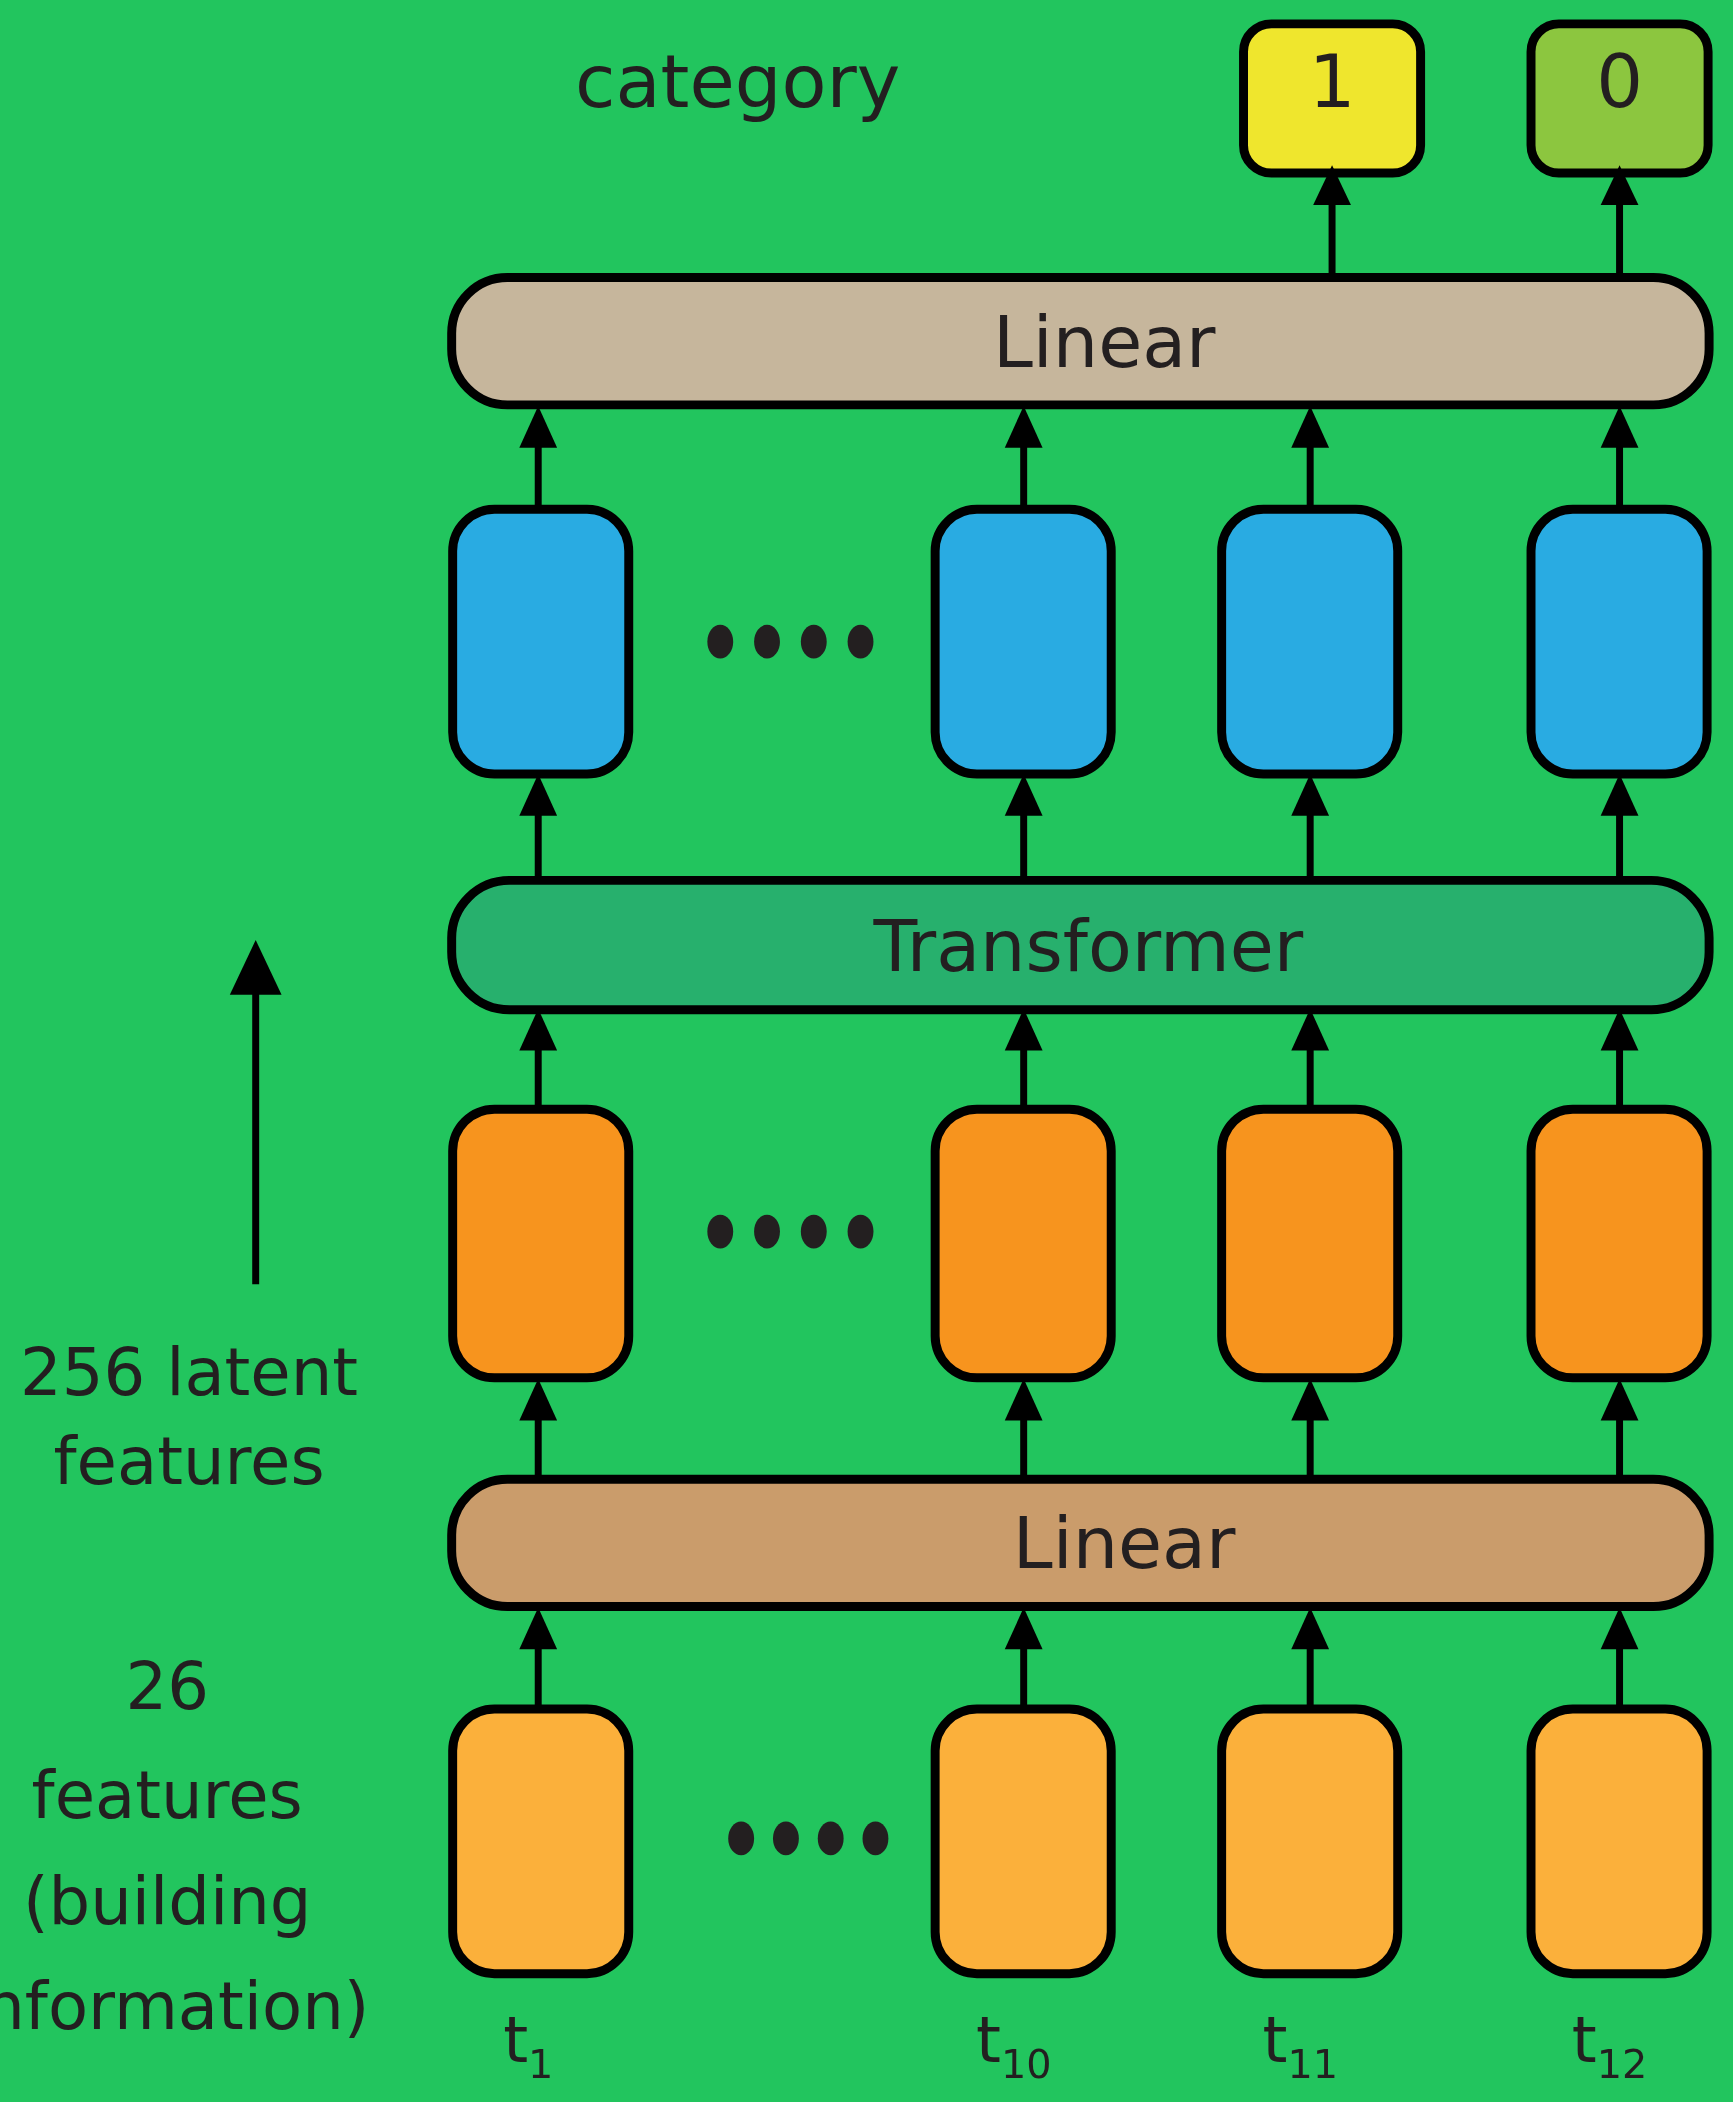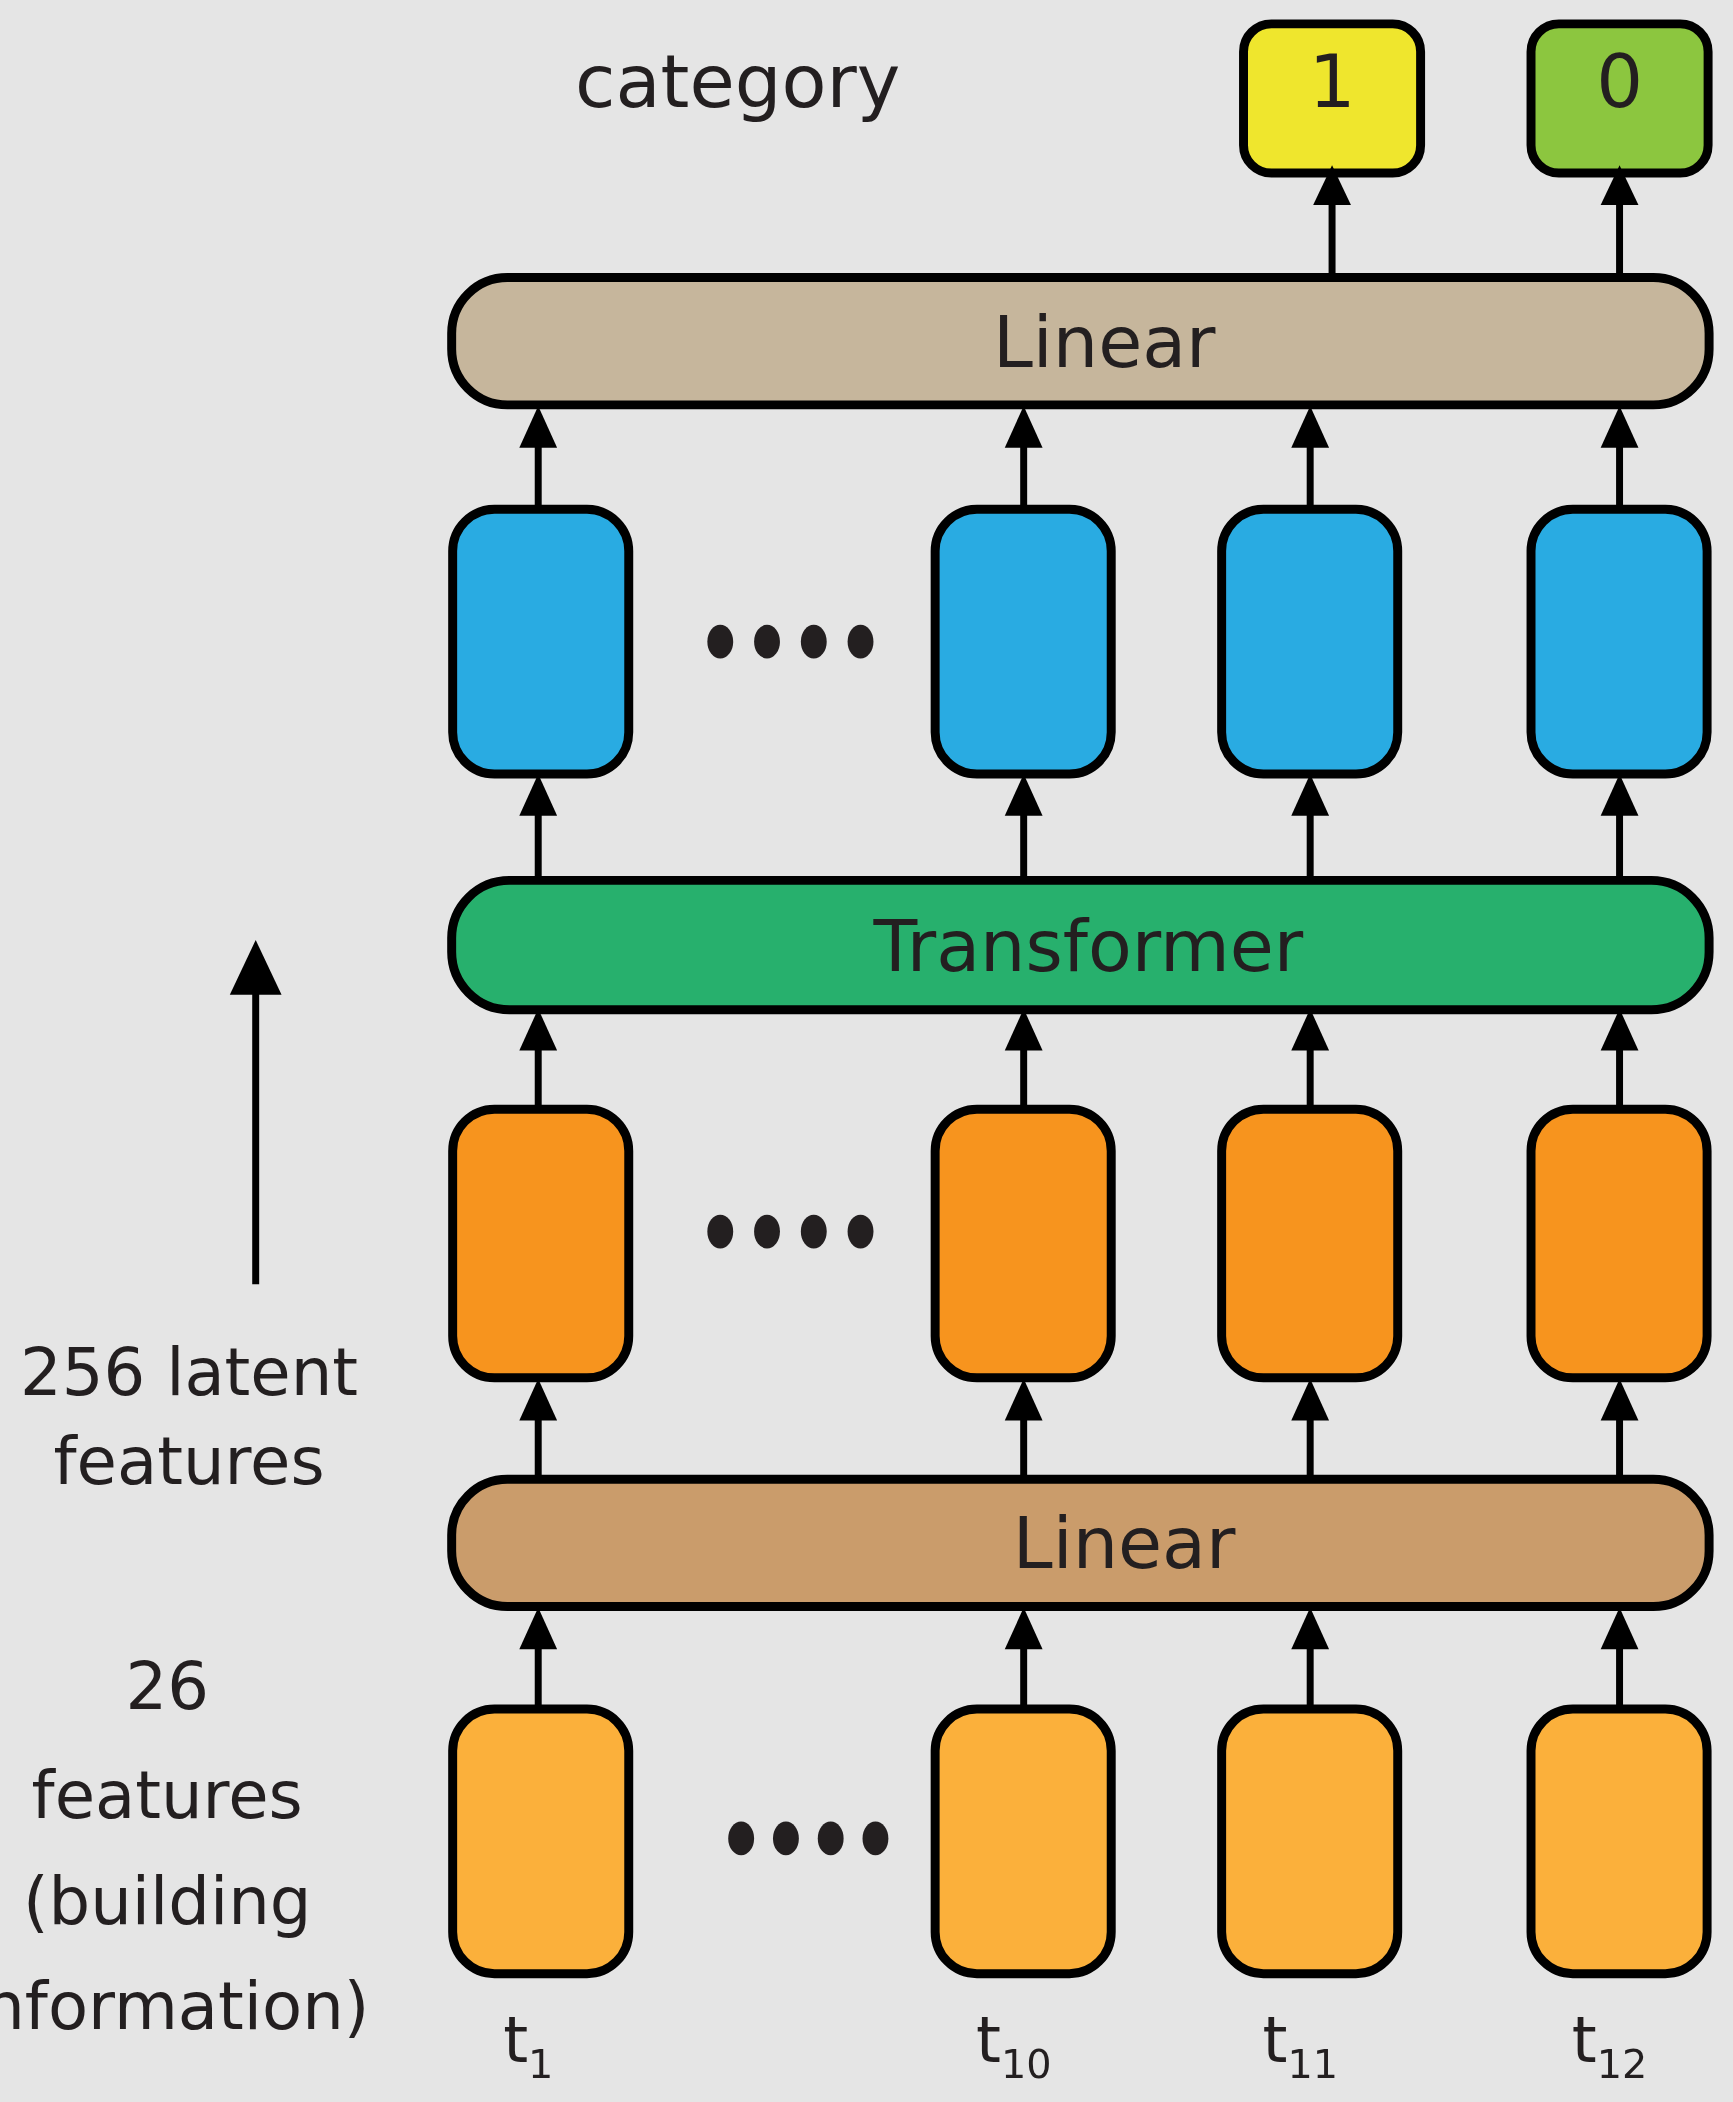--- a/index.html
+++ b/index.html
@@ -10,21 +10,21 @@
   body {
     width: 1733px;
     height: 2102px;
     font-family: "DejaVu Sans", "Liberation Sans", sans-serif;
     overflow: hidden;
   }
   #diagram-root {
     position: relative;
     width: 1733px;
     height: 2102px;
-    background: #e5e5e5;
+    background: #22c55e;
   }
   svg.canvas {
     position: absolute;
     top: 0;
     left: 0;
     width: 1733px;
     height: 2102px;
   }
   .node-box {
     stroke: #000000;

